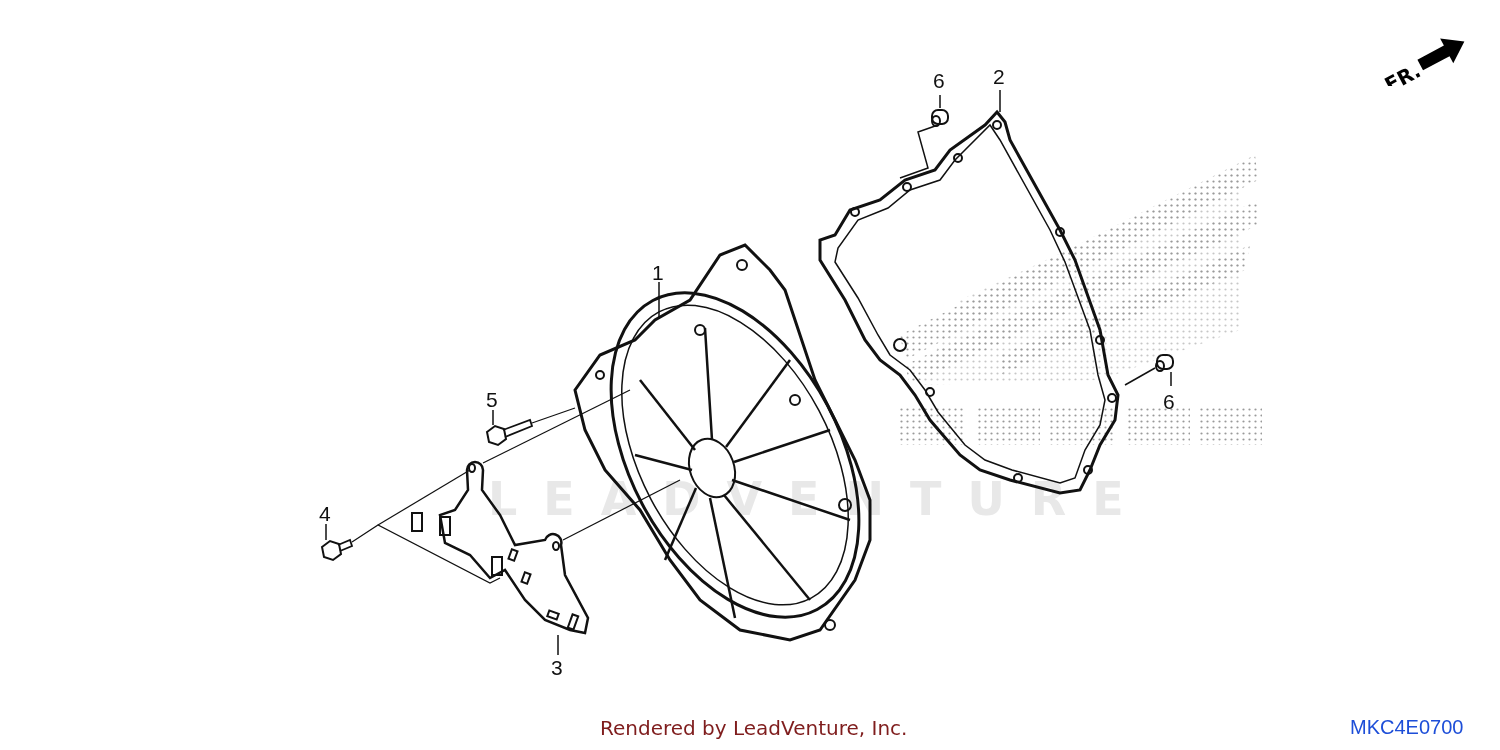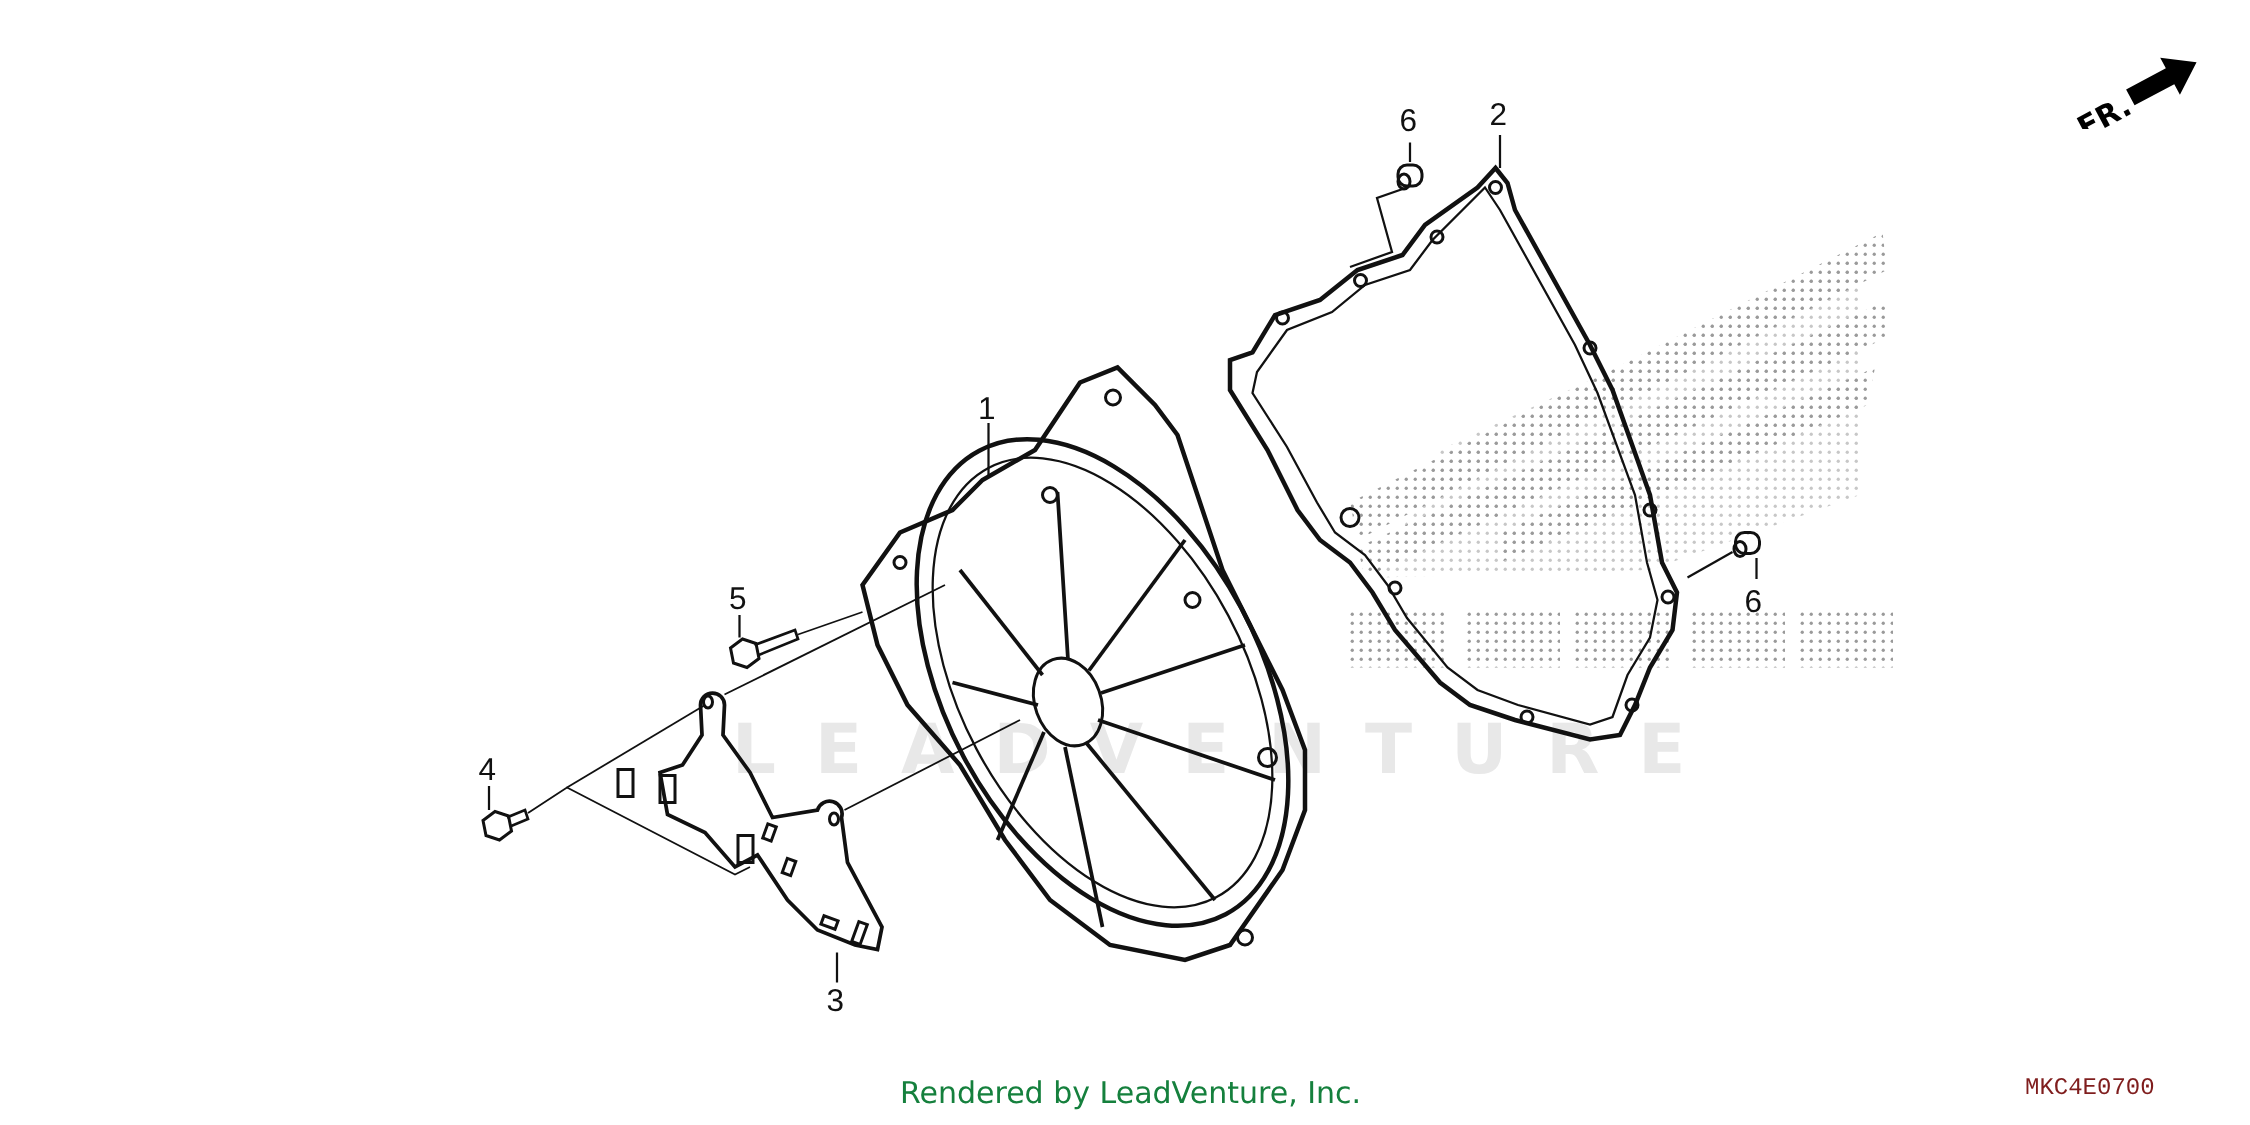--- a/index.html
+++ b/index.html
@@ -1,21 +1,21 @@
 <!DOCTYPE html>
 <html><head>
 <meta charset="utf-8">
 <style>
   html, body { margin: 0; padding: 0; background: #ffffff; }
   #canvas { position: relative; width: 1500px; height: 750px; overflow: hidden; background: #fff; font-family: "Liberation Sans", sans-serif; }
   svg.diagram { position: absolute; left: 0; top: 0; }
   .callout { position: absolute; font-family: "Liberation Sans", sans-serif; font-size: 21px; color: #111; line-height: 1; }
   .watermark { position: absolute; left: 488px; top: 472px; font-family: "DejaVu Sans", sans-serif; font-weight: bold; font-size: 46px; letter-spacing: 26px; color: #e8e8e8; }
-  .footer { position: absolute; left: 600px; top: 716px; font-family: "DejaVu Sans", sans-serif; font-size: 20px; color: #15803d; }
-  .code { position: absolute; left: 1350px; top: 716px; font-family: Liberation Mono, monospace; font-size: 16px; color: #7f1d1d; }
+  .footer { position: absolute; left: 600px; top: 716px; font-family: "DejaVu Sans", sans-serif; font-size: 20px; color: #7f1d1d; }
+  .code { position: absolute; left: 1350px; top: 716px; font-family: Liberation Sans, sans-serif; font-size: 20px; color: #1d4ed8; }
   .fr { position: absolute; left: 1376px; top: 24px; width: 96px; height: 62px; }
 </style>
 </head>
 <body>
 
 <div id="canvas">
 
   <svg class="diagram" width="1500" height="750">
     <defs>
       <pattern id="dots" width="6" height="6" patternUnits="userSpaceOnUse">

